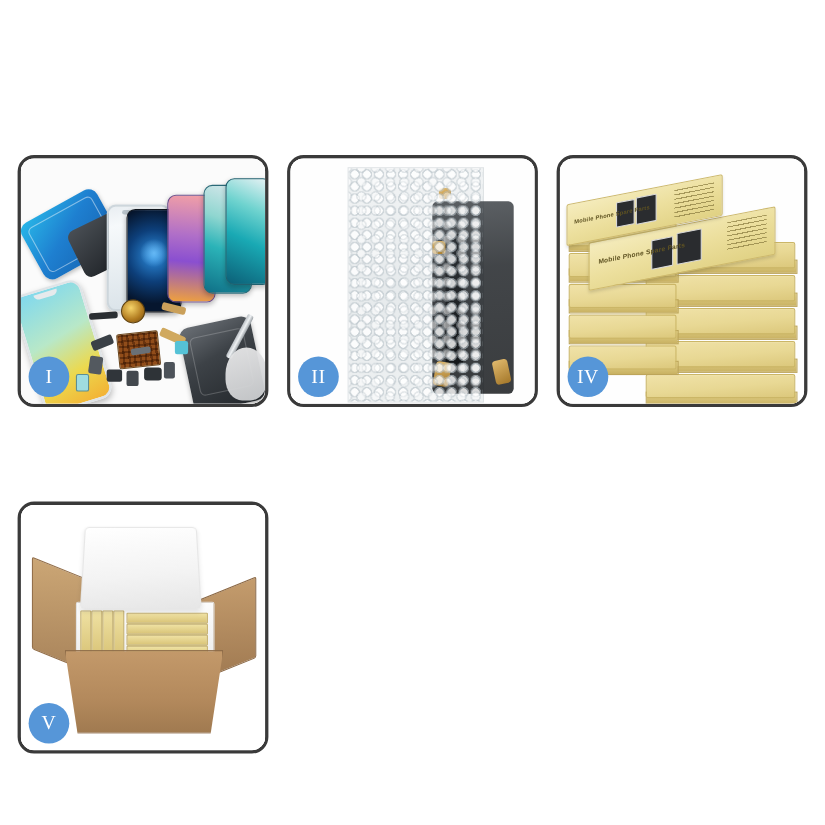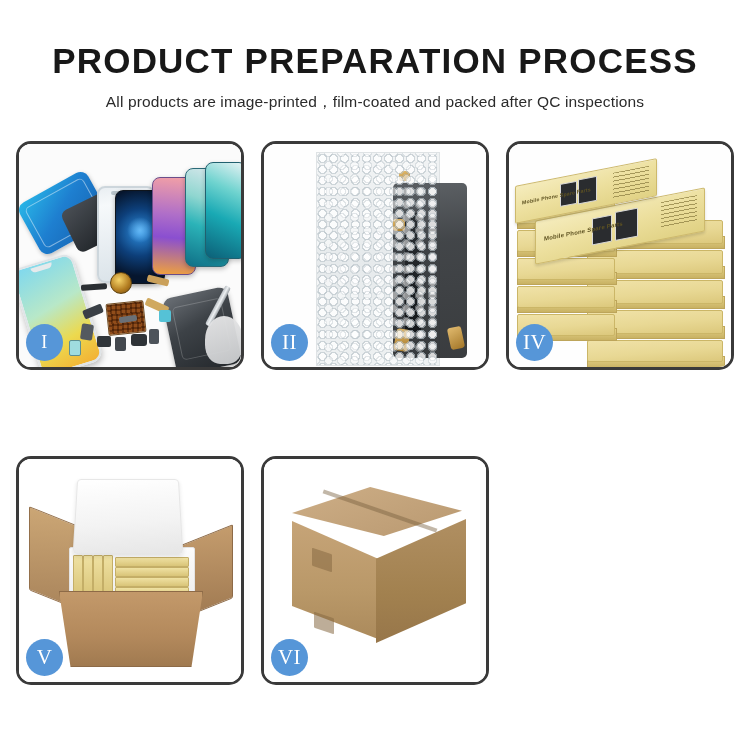--- a/index.html
+++ b/index.html
@@ -45,21 +45,21 @@
   .badge{
     position:absolute;left:7px;bottom:6px;
     width:37px;height:37px;border-radius:50%;
     background:#5696d8;
     color:#ffffff;
     font-family:"Liberation Serif", serif;
     font-size:18px;line-height:37px;text-align:center;
     letter-spacing:.5px;
     z-index:9;
   }
-  .badge.sm{font-size:21px;}
+  .badge.sm{font-size:18px;}
 
   
   .p1 .bg{position:absolute;inset:0;background:#fbfbfb;}
   .ph{position:absolute;border-radius:7px;}
   .ph.a{
     left:6px;top:40px;width:78px;height:58px;
     background:linear-gradient(150deg,#29b8e8 0%,#1e7fd0 45%,#1560ad 100%);
     transform:rotate(-29deg);border-radius:9px;
     box-shadow:0 2px 4px rgba(0,0,0,.25);
   }
@@ -267,24 +267,20 @@
     clip-path:polygon(0 32%,100% 0,100% 68%,0 100%);}
   .tape{position:absolute;background:rgba(135,105,68,.55);border-radius:1px;}
   .t1{left:48px;top:92px;width:20px;height:18px;transform:skewY(18deg);}
   .t2{left:50px;top:156px;width:20px;height:16px;transform:skewY(18deg);}
 </style>
 </head>
 <body>
 
 <div class="page">
 
-  <div class="header">
-    <div class="title">PRODUCT PREPARATION PROCESS</div>
-    <div class="subtitle">All products are image-printed，film-coated and packed after QC inspections</div>
-  </div>
 
   <div class="grid">
 
     <div class="panel p1">
       <div class="photo">
         <div class="bg"></div>
         <div class="ph a"></div>
         <div class="ph b"></div>
         <div class="ph glass"></div>
         <div class="ph screen1"></div>
@@ -405,27 +401,15 @@
         <div class="ybox yb5"></div>
         <div class="ybox yb6"></div>
         <div class="ybox yb7"></div>
         <div class="ybox yb8"></div>
         <div class="foamLid5"></div>
         <div class="cartonFront"></div>
       </div>
       <div class="badge sm">V</div>
     </div>
 
-    <div class="panel p6">
-      <div class="photo">
-        <div class="bg"></div>
-        <div class="c6top"></div>
-        <div class="c6topline"></div>
-        <div class="c6left"></div>
-        <div class="c6right"></div>
-        <div class="tape t1"></div>
-        <div class="tape t2"></div>
-      </div>
-      <div class="badge sm">VI</div>
-    </div>
 
   </div>
 </div>
 
 </body></html>

